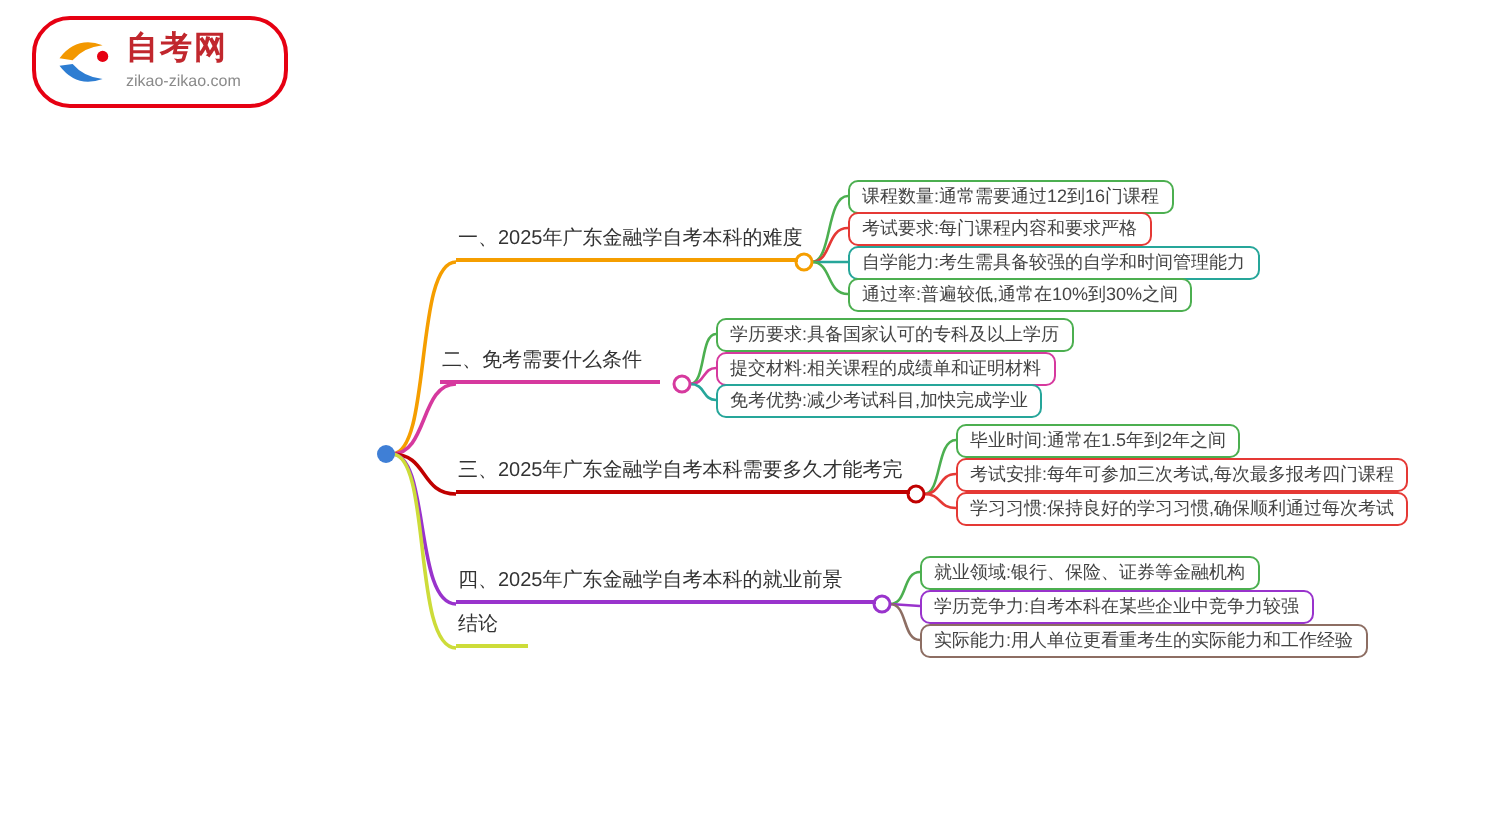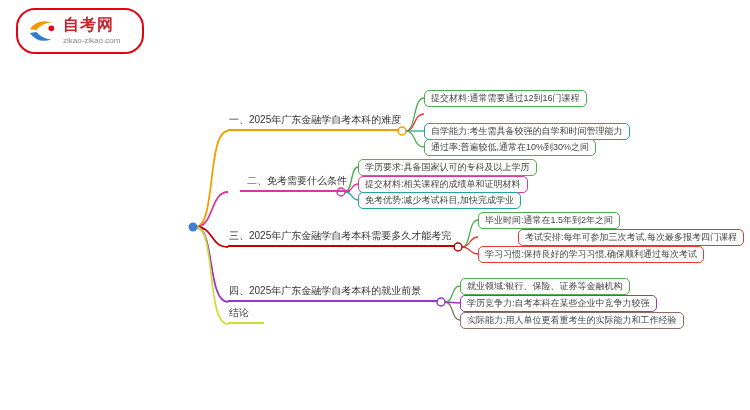--- a/index.html
+++ b/index.html
@@ -88,34 +88,35 @@
       <circle cx="27" cy="13" r="3" fill="#e60012"></circle>
     </svg>
     <div class="logo-text">
       <div class="logo-title">自考网</div>
       <div class="logo-domain">zikao-zikao.com</div>
     </div>
   </div>
 
 
   <div class="node branch-label ul-orange" style="left:228px;top:114px;width:171px;">一、2025年广东金融学自考本科的难度</div>
-  <div class="node branch-label ul-magenta" style="left:240px;top:175px;width:110px;text-align:right;">二、免考需要什么条件</div>
+  <div class="node branch-label ul-magenta" style="left:220px;top:175px;width:110px;">二、免考需要什么条件</div>
   <div class="node branch-label ul-darkred" style="left:228px;top:230px;width:227px;">三、2025年广东金融学自考本科需要多久才能考完</div>
   <div class="node branch-label ul-purple" style="left:228px;top:285px;width:210px;">四、2025年广东金融学自考本科的就业前景</div>
   <div class="node branch-label ul-lime" style="left:228px;top:307px;width:36px;">结论</div>
 
-  <div class="node leaf bc-green" style="left:424px;top:90px;">提交材料:通常需要通过12到16门课程</div>
+  <div class="node leaf bc-green" style="left:424px;top:90px;">课程数量:通常需要通过12到16门课程</div>
+  <div class="node leaf bc-red" style="left:424px;top:106px;">考试要求:每门课程内容和要求严格</div>
   <div class="node leaf bc-teal" style="left:424px;top:123px;">自学能力:考生需具备较强的自学和时间管理能力</div>
   <div class="node leaf bc-green" style="left:424px;top:139px;">通过率:普遍较低,通常在10%到30%之间</div>
 
   <div class="node leaf bc-green" style="left:358px;top:159px;">学历要求:具备国家认可的专科及以上学历</div>
   <div class="node leaf bc-magenta" style="left:358px;top:176px;">提交材料:相关课程的成绩单和证明材料</div>
   <div class="node leaf bc-teal" style="left:358px;top:192px;">免考优势:减少考试科目,加快完成学业</div>
 
   <div class="node leaf bc-green" style="left:478px;top:212px;">毕业时间:通常在1.5年到2年之间</div>
-  <div class="node leaf bc-red" style="left:478px;top:229px;margin-left:40px;">考试安排:每年可参加三次考试,每次最多报考四门课程</div>
+  <div class="node leaf bc-red" style="left:478px;top:229px;">考试安排:每年可参加三次考试,每次最多报考四门课程</div>
   <div class="node leaf bc-red" style="left:478px;top:246px;">学习习惯:保持良好的学习习惯,确保顺利通过每次考试</div>
 
   <div class="node leaf bc-green" style="left:460px;top:278px;">就业领域:银行、保险、证券等金融机构</div>
   <div class="node leaf bc-purple" style="left:460px;top:295px;">学历竞争力:自考本科在某些企业中竞争力较强</div>
   <div class="node leaf bc-brown" style="left:460px;top:312px;">实际能力:用人单位更看重考生的实际能力和工作经验</div>
 
 </div>
 
 </body></html>

